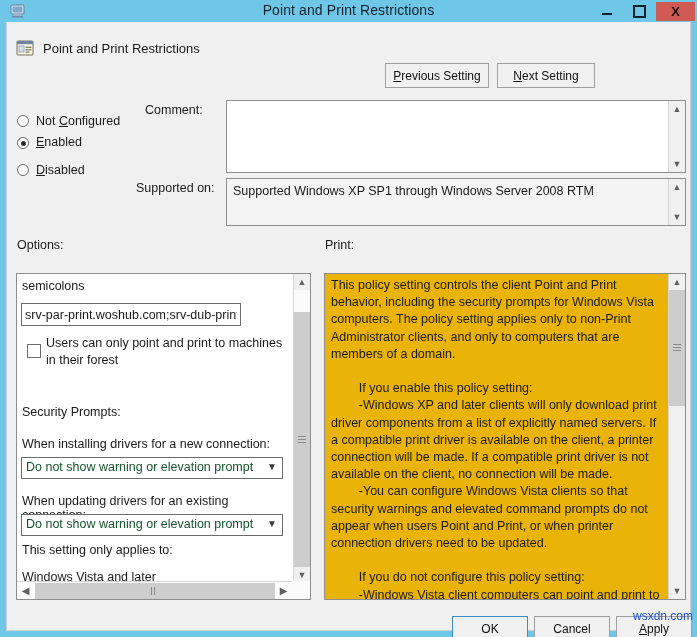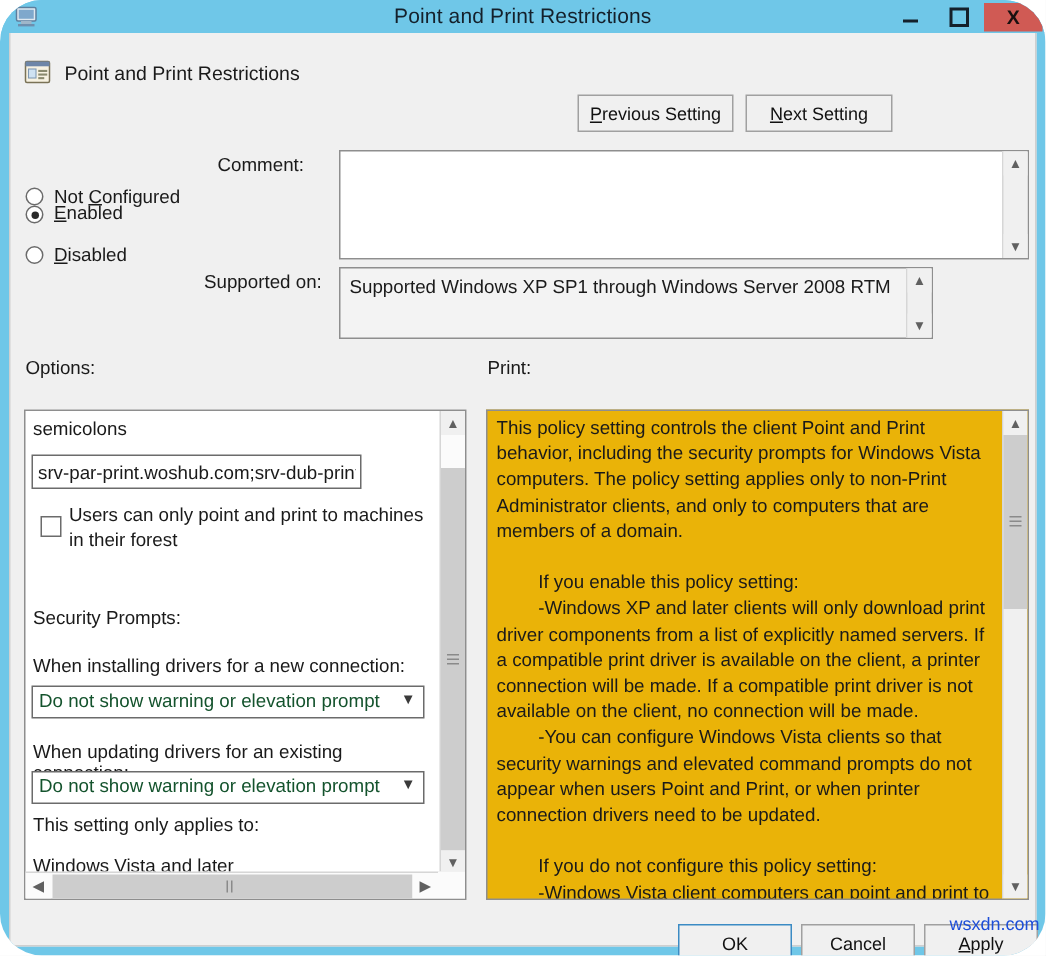--- a/index.html
+++ b/index.html
@@ -14,21 +14,20 @@
     -webkit-font-smoothing: antialiased;
   }
 
   #window {
     position: relative;
     width: 697px;
     height: 637px;
     overflow: hidden;
     background: #6fc7e8;
     box-sizing: border-box;
-    border-radius: 28px;
   }
 
   
   #titlebar {
     position: absolute;
     left: 0; top: 0;
     width: 697px;
     height: 22px;
     background: #6fc7e8;
   }
@@ -109,21 +108,21 @@
   .accel { text-decoration: underline; }
 
   
   .radio-row {
     position: absolute;
     left: 10px;
     display: flex;
     align-items: center;
     font-size: 12.5px;
   }
-  #radio-notconfig { top: 102px; justify-content: space-between; }
+  #radio-notconfig { top: 92px; justify-content: space-between; }
   #radio-enabled   { top: 113px; align-items: flex-end; }
   #radio-disabled  { top: 141px; justify-content: center; }
   .radio-mark {
     width: 12px; height: 12px;
     border: 1px solid #6b6b6b;
     border-radius: 50%;
     background: #fff;
     margin-right: 7px;
     box-sizing: border-box;
     position: relative;
@@ -150,21 +149,21 @@
     font-size: 12.5px;
   }
   .fieldbox {
     position: absolute;
     background: #ffffff;
     border: 1px solid #8e8e8e;
     box-sizing: border-box;
   }
   #comment-box { left: 219px; top: 78px; width: 460px; height: 73px; }
   #supported-box {
-    left: 219px; top: 156px; width: 396px; height: 48px;
+    left: 219px; top: 156px; width: 460px; height: 48px;
     background: #f3f3f3;
   }
   #supported-text {
     position: absolute;
     left: 6px; top: 5px;
     font-size: 12.5px;
     color: #1a1a1a;
     width: 430px;
   }
 

